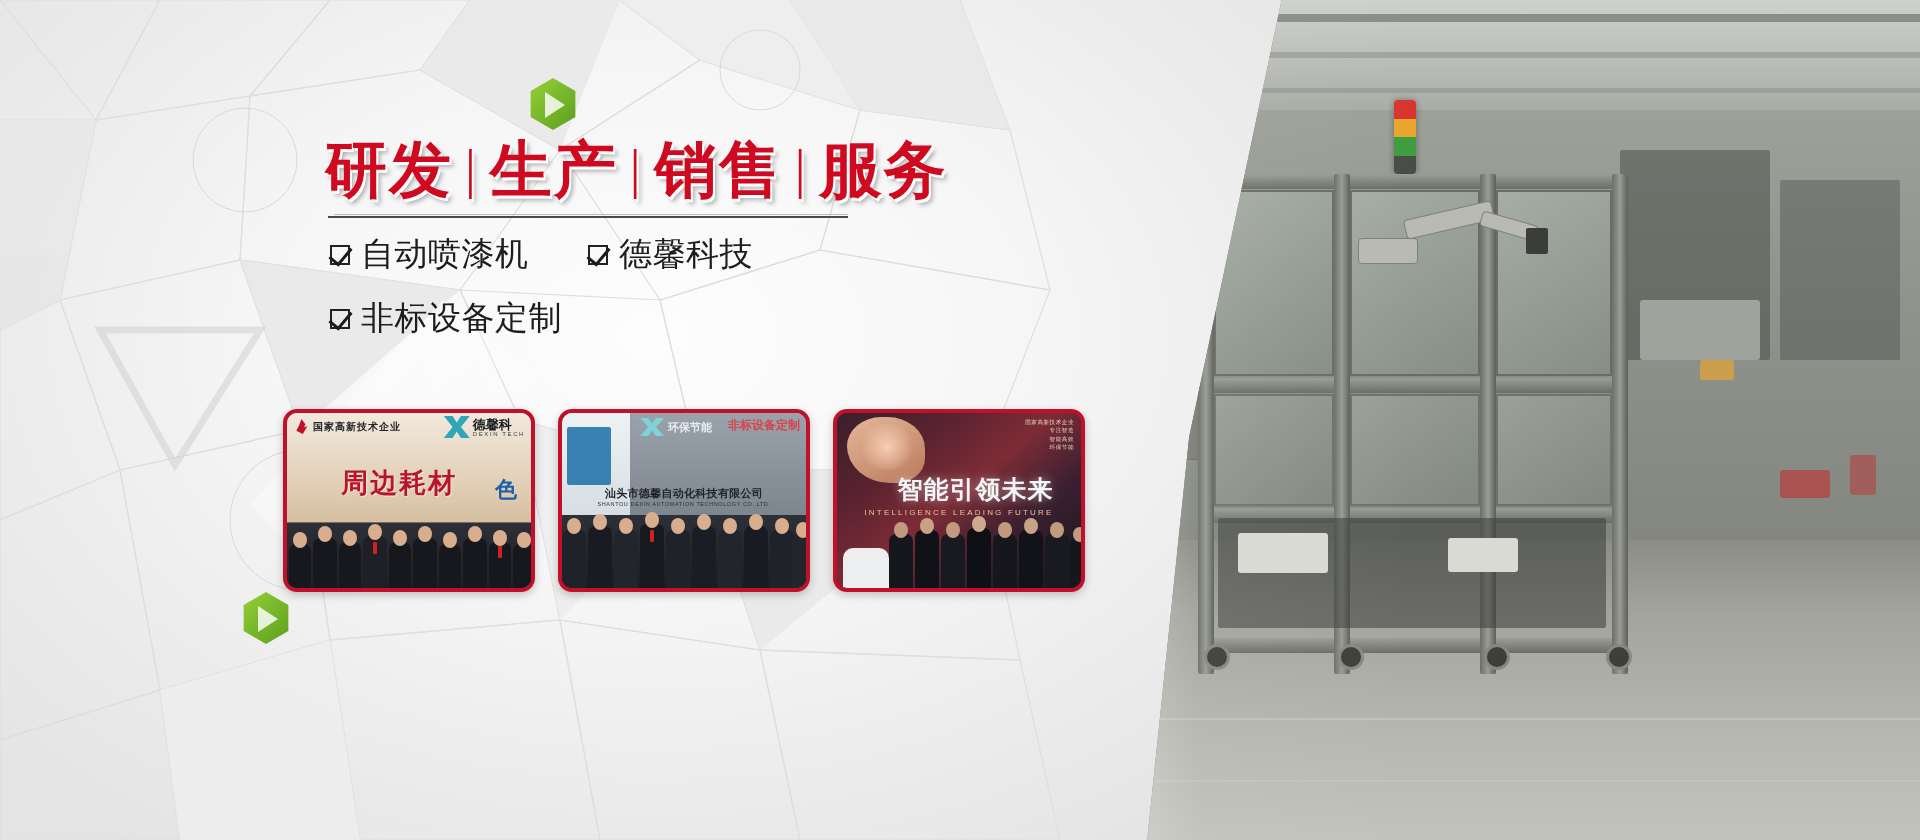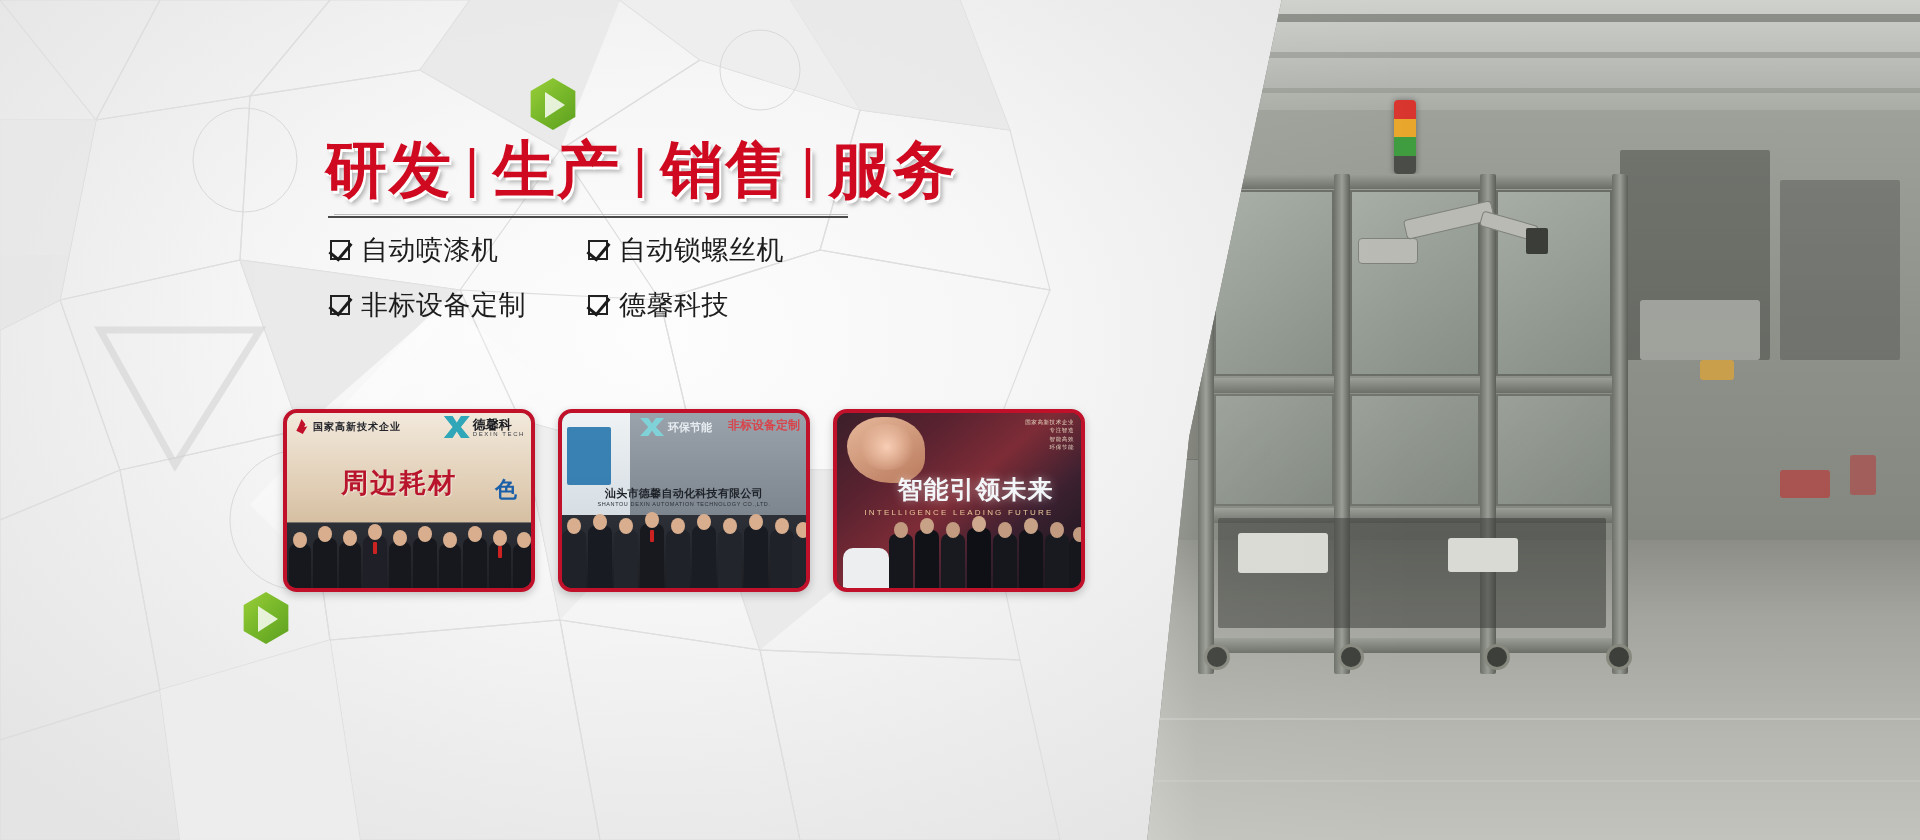--- a/index.html
+++ b/index.html
@@ -68,21 +68,21 @@
   .hex .tri{
     position:absolute; left:34%; top:27%;
     width:0;height:0;
     border-top:13px solid transparent; border-bottom:13px solid transparent;
     border-left:20px solid rgba(255,255,255,.82);
   }
 
   
   .headline{
     position:absolute; left:325px; top:128px;
-    font-family:Liberation Sans, sans-serif;
+    font-family:Liberation Serif, serif;
     font-size:62px; font-weight:bold; letter-spacing:2px;
     color:#cf0a20; white-space:nowrap;
     text-shadow: 2px 3px 0 #ffffff, 4px 5px 4px rgba(120,120,120,.55);
   }
   .headline .sep{ color:#cf0a20; font-weight:400; padding:0 12px; position:relative; top:-4px; font-size:54px;}
 
   
   .divider{ position:absolute; left:328px; top:214px; width:520px; height:4px;}
   .divider .d1{ position:absolute; left:6px; top:0; width:514px; height:1px; background:#bdbdbd;}
   .divider .d2{ position:absolute; left:0; top:2px; width:520px; height:2px; background:#4a4a4a;}
@@ -96,21 +96,21 @@
     width:20px; height:20px; border:2px solid #222; position:relative;
     flex:0 0 auto; margin-right:11px;
   }
   .ck-box:after{
     content:""; position:absolute; left:2px; top:-4px;
     width:10px; height:19px; border-right:3px solid #1b1b1b; border-bottom:3px solid #1b1b1b;
     transform:rotate(40deg);
   }
   .ck-label{
     font-family:Liberation Mono, monospace;
-    font-size:27px; color:#1d1d1d; white-space:nowrap; letter-spacing:.5px;
+    font-size:33px; color:#1d1d1d; white-space:nowrap; letter-spacing:.5px;
   }
   .ck-wide{ margin-left:0; }
 
   
   .cards{ position:absolute; left:283px; top:409px; display:flex; gap:23px; }
   .card{
     width:252px; height:183px; border:4px solid #c0102a; border-radius:14px;
     overflow:hidden; position:relative; box-shadow:0 3px 9px rgba(0,0,0,.22);
     background:#2b2b2b;
   }
@@ -325,24 +325,20 @@
           <span class="ck-label">自动喷漆机</span>
         </div>
         <div class="ck-item">
           <span class="ck-box"></span>
           <span class="ck-label">非标设备定制</span>
         </div>
       </div>
       <div>
         <div class="ck-item">
           <span class="ck-box"></span>
-          <span class="ck-label">自动锁螺丝机</span>
-        </div>
-        <div class="ck-item">
-          <span class="ck-box"></span>
           <span class="ck-label">德馨科技</span>
         </div>
       </div>
     </div>
   </div>
 
   <div class="cards">
 
     <div class="card">
       <div class="card-img">

